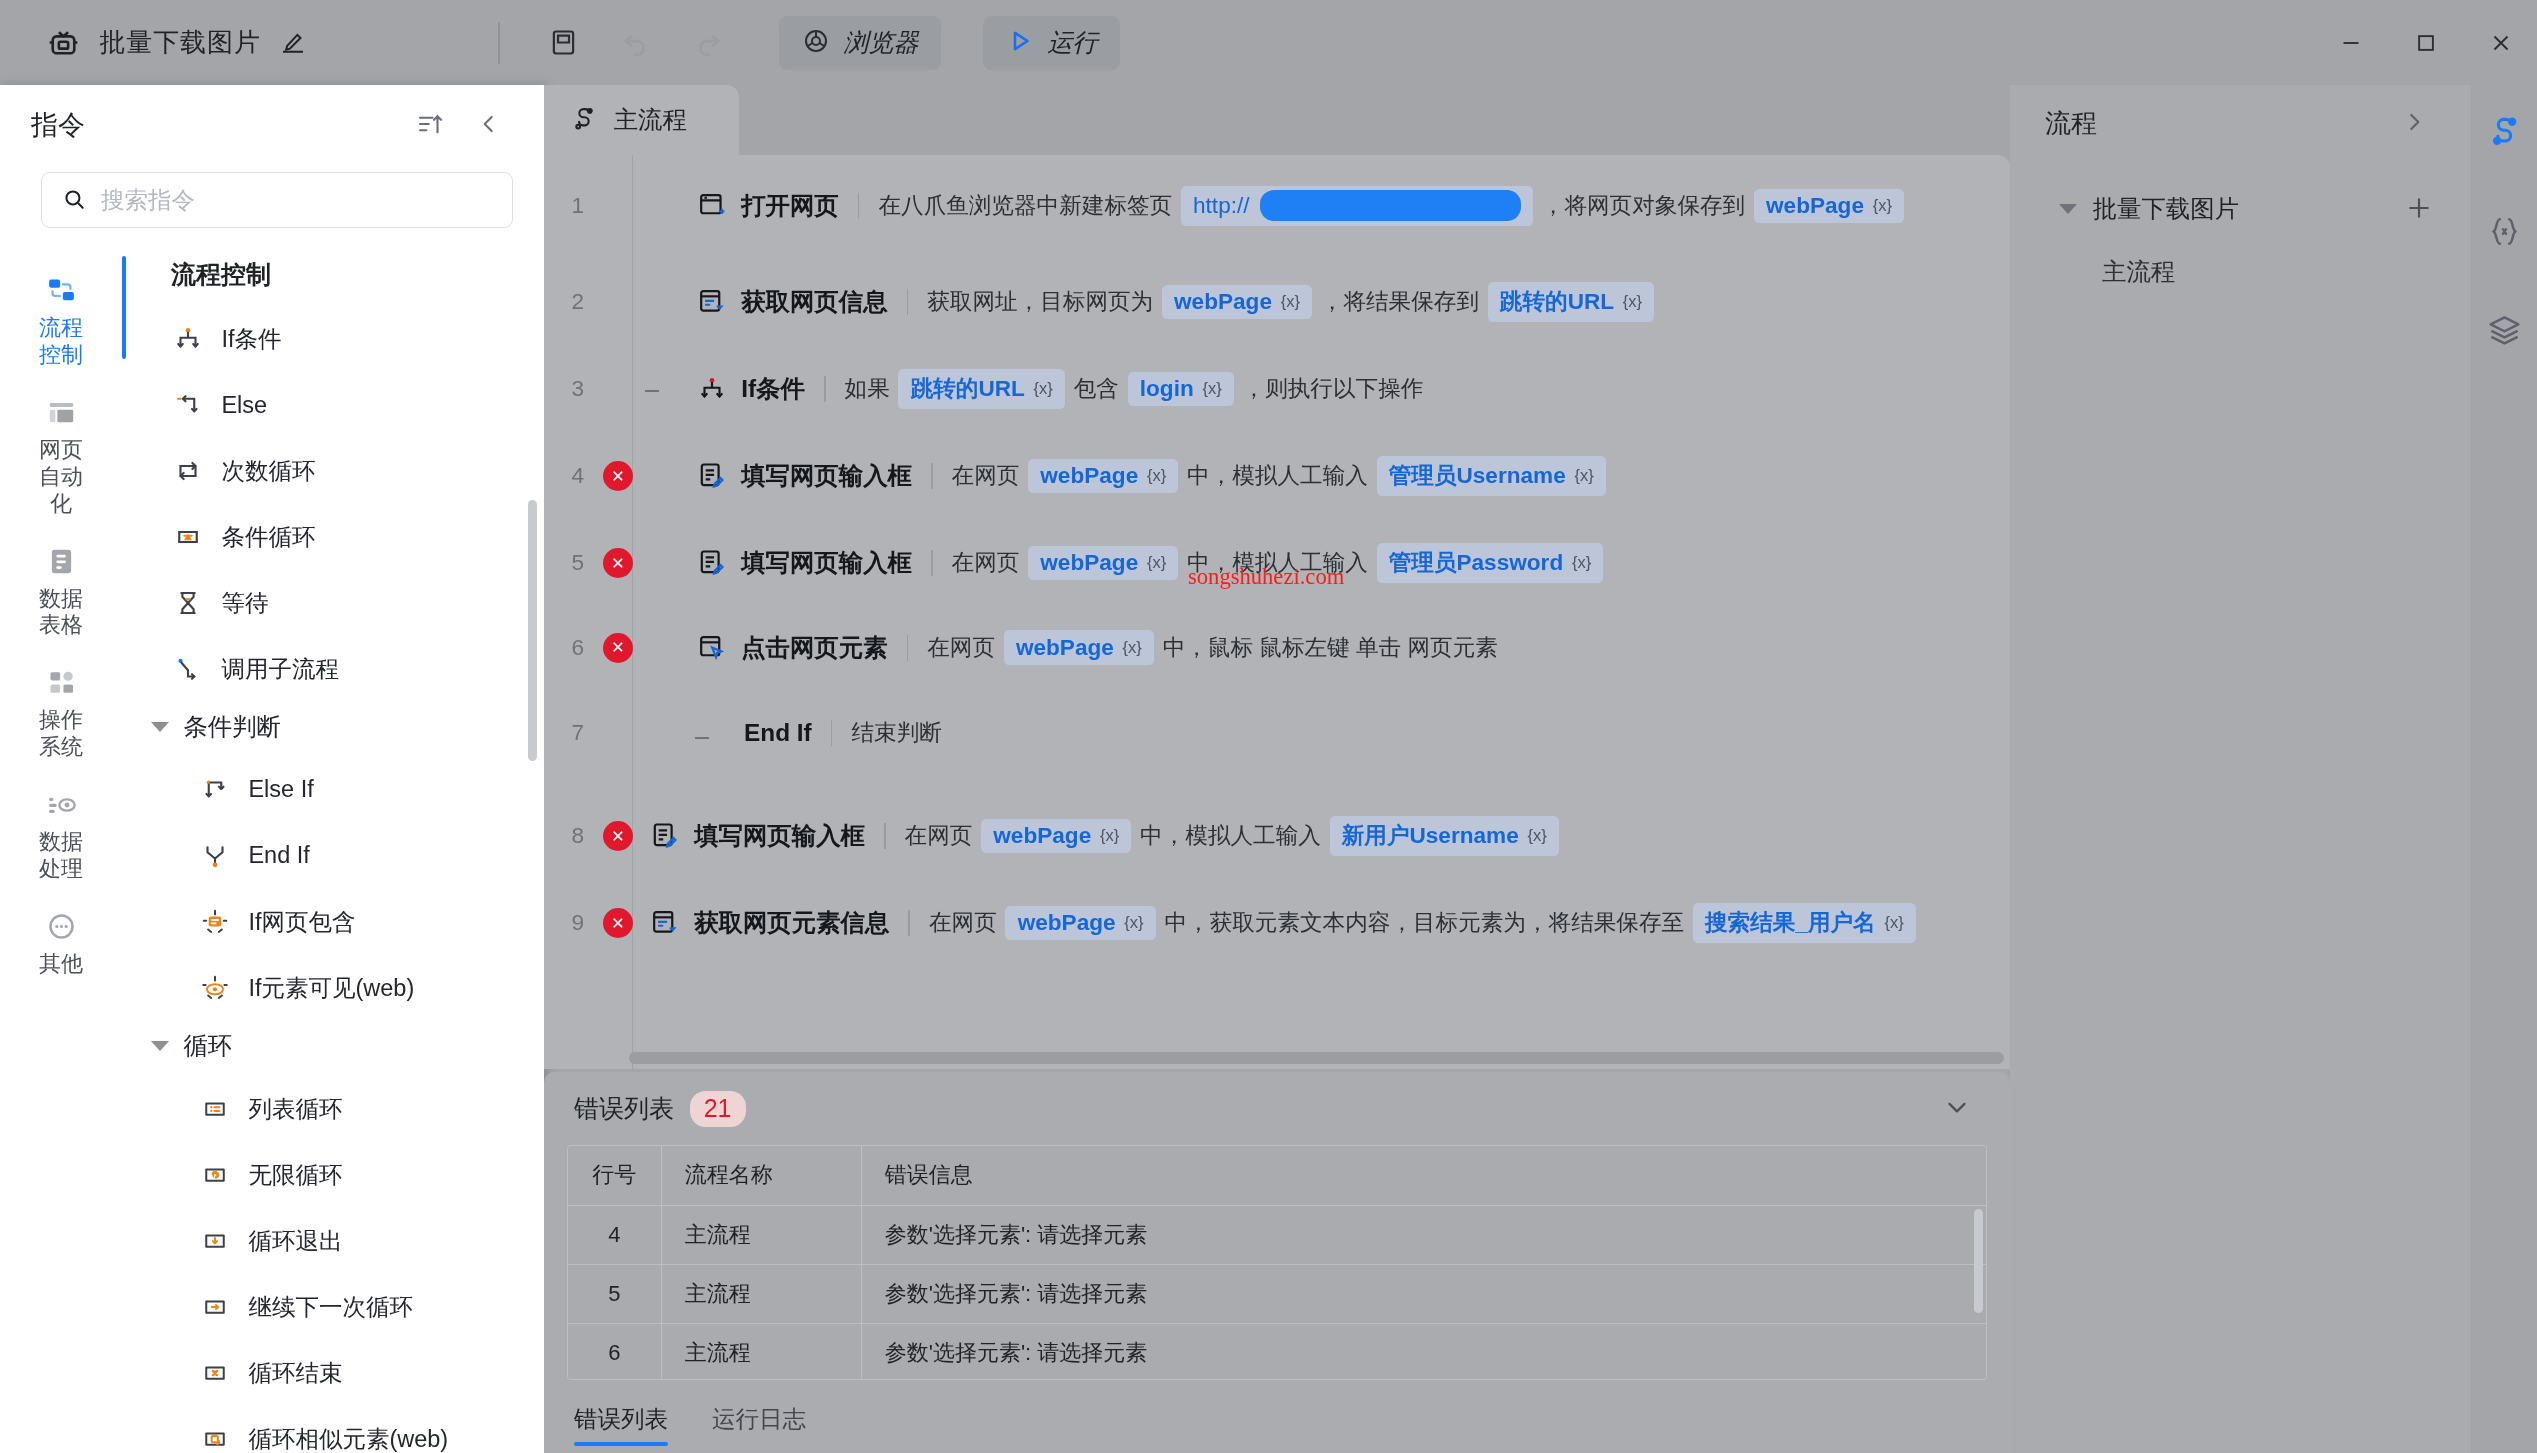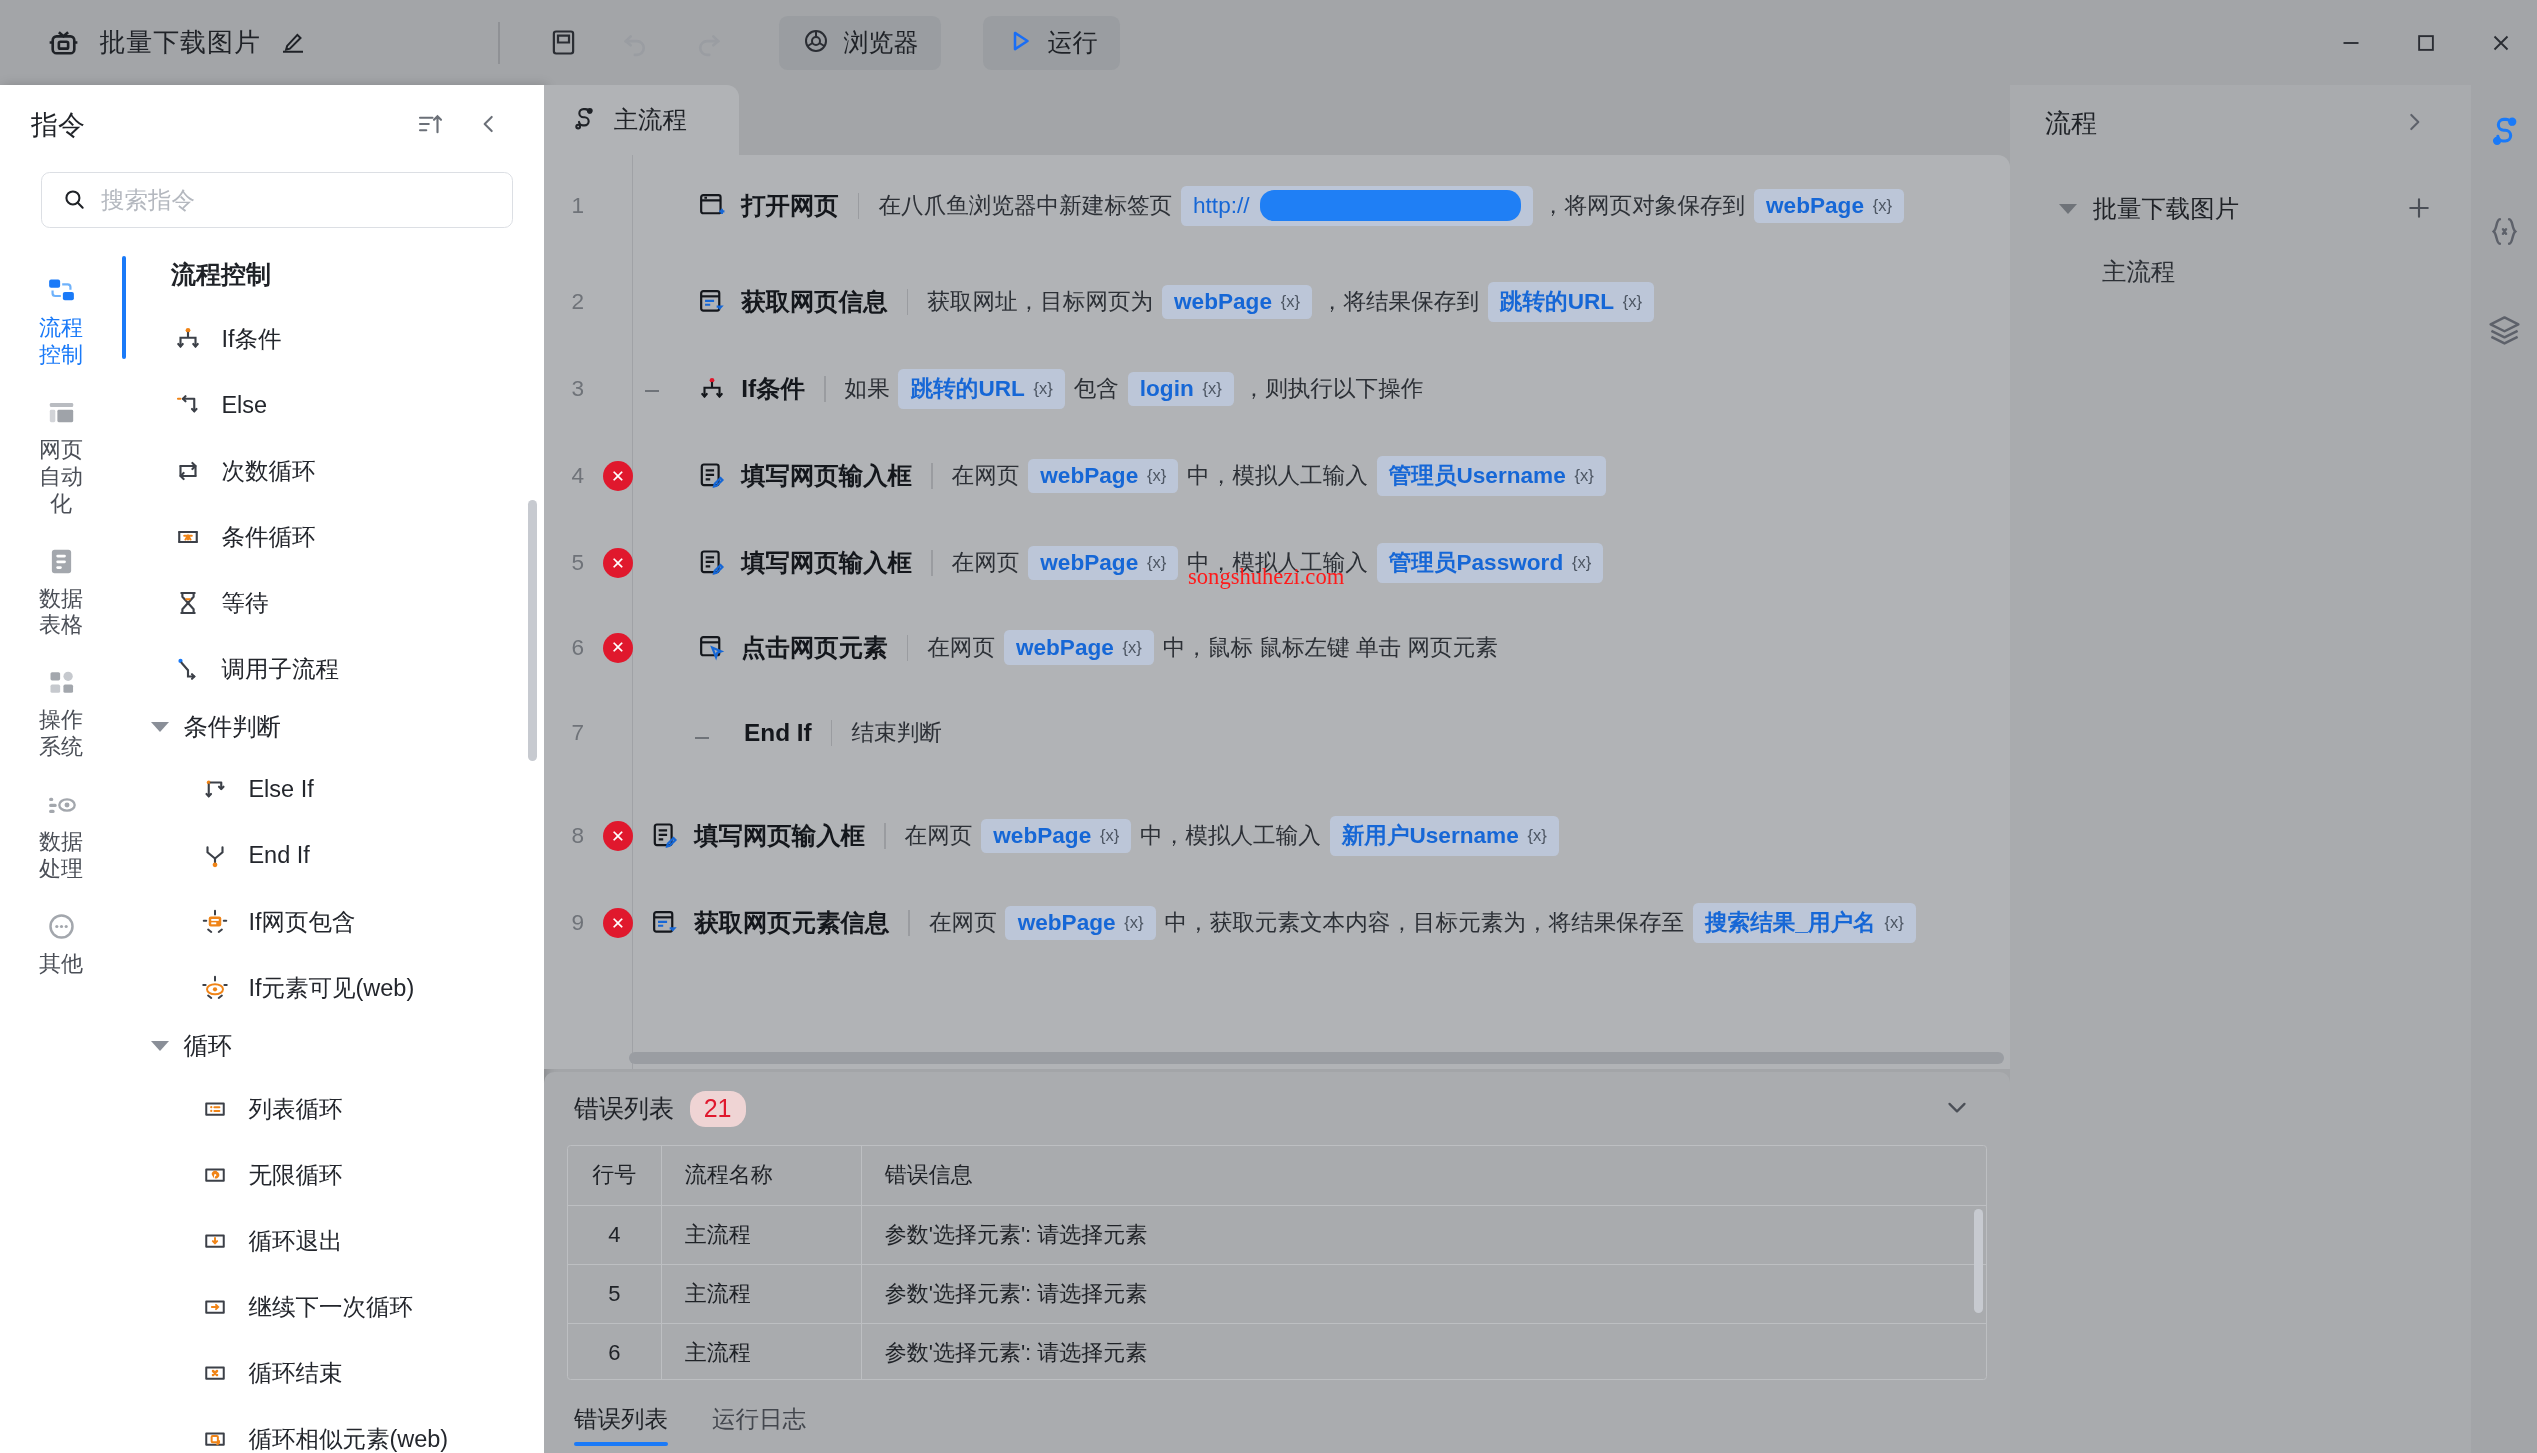--- a/index.html
+++ b/index.html
@@ -40,21 +40,21 @@
     width: 57px; height: 54px;
     display: flex; align-items: center; justify-content: center;
     border-radius: 7px; cursor: pointer;
   }
   .tool-btn svg { display: block; }
   .pill-btn {
     height: 54px; padding: 0 22.6px; margin-left: 26px;
     display: flex; align-items: center; gap: 12.2px;
     border-radius: 8.7px; background: #9a9da1; cursor: pointer;
   }
-  .pill-btn .pl { font-size: 25px; color: #1f2227; white-space: nowrap; }
+  .pill-btn .pl { font-size: 25px; color: #1f2227; white-space: nowrap; font-style: italic; }
 
   .win-ctrls {
     position: absolute; right: 0; top: 0; height: 85px;
     display: flex; align-items: center;
   }
   .win-btn {
     width: 75px; height: 85px;
     display: flex; align-items: center; justify-content: center;
     cursor: pointer;
   }

